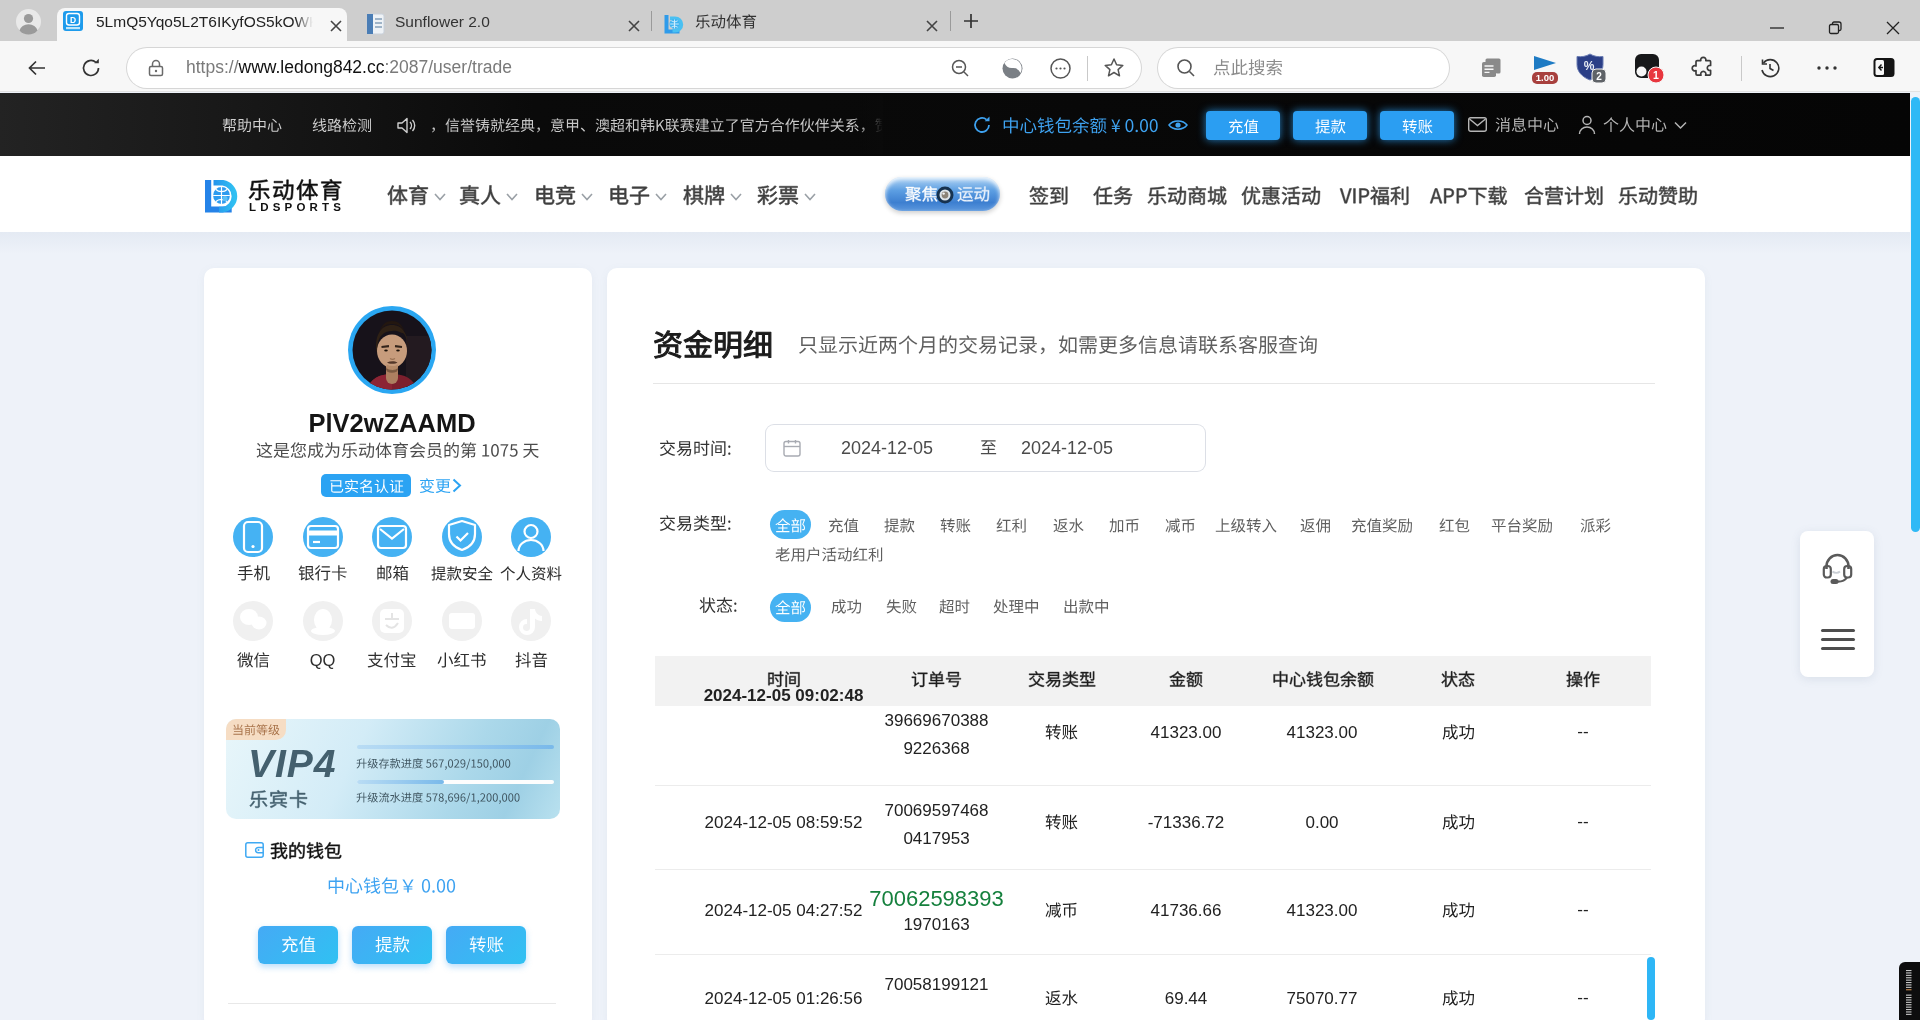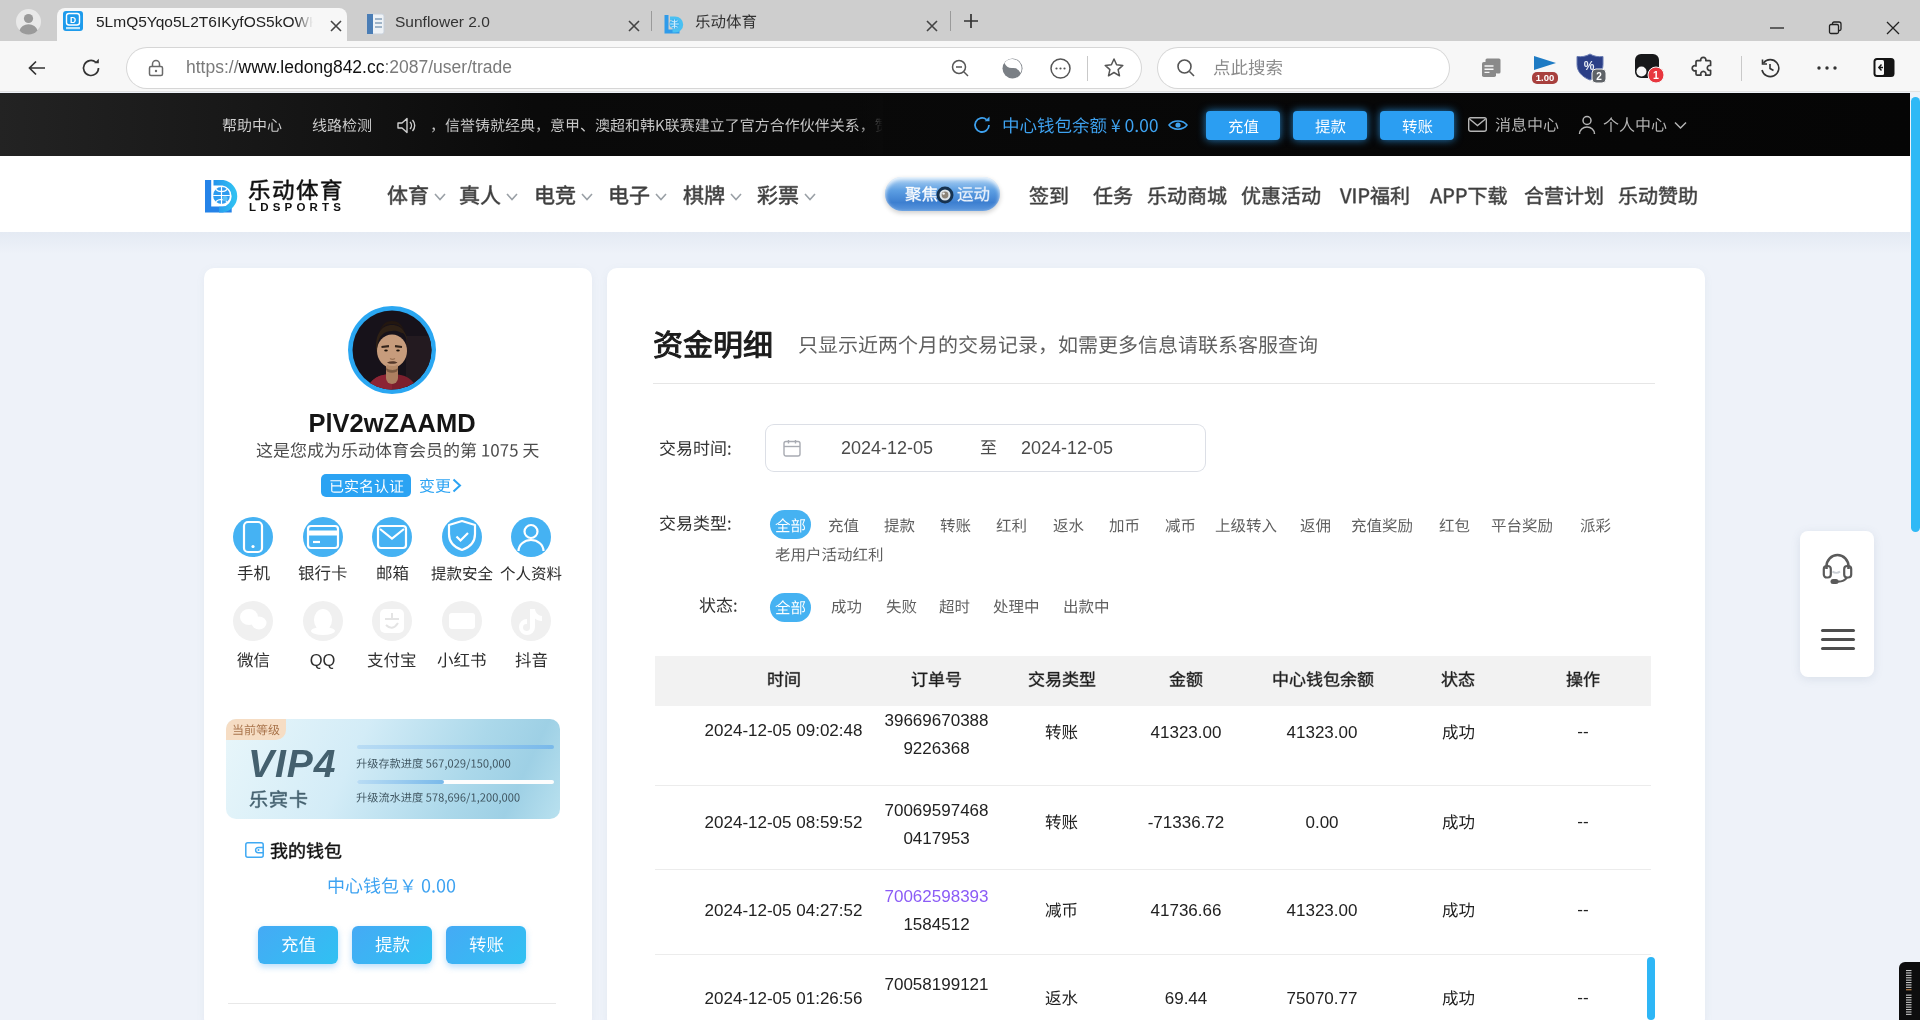--- a/index.html
+++ b/index.html
@@ -1219,21 +1219,21 @@
         <use href="#gfr" x="0"></use>
         <use href="#gfs" x="1000"></use>
       </g>
     </svg></div>
 <div style="position:absolute;left:1566.0px;top:671.4px;line-height:0;"><svg style="overflow:visible" width="34.0" height="17.0" viewBox="0 0 2000 1000">
       <g fill="#1f1f1f" stroke="#1f1f1f" stroke-width="24" stroke-linejoin="round" transform="translate(0,860) scale(1,-1)">
         <use href="#gf2" x="0"></use>
         <use href="#gbe" x="1000"></use>
       </g>
     </svg></div>
-<div style="position:absolute;left:783.5px;top:722px;font-family:'Liberation Sans',sans-serif;font-size:17px;font-weight:400;color:#222;line-height:1;white-space:nowrap;transform:translateX(-50%);">2024-12-05 09:02:48</div>
+<div style="position:absolute;left:783.5px;top:687px;font-family:'Liberation Sans',sans-serif;font-size:17px;font-weight:700;color:#222;line-height:1;white-space:nowrap;transform:translateX(-50%);">2024-12-05 09:02:48</div>
 <div style="position:absolute;left:936.5px;top:711.6px;font-family:'Liberation Sans',sans-serif;font-size:17px;font-weight:400;color:#222;line-height:1;white-space:nowrap;transform:translateX(-50%);">39669670388</div>
 <div style="position:absolute;left:936.5px;top:739.6px;font-family:'Liberation Sans',sans-serif;font-size:17px;font-weight:400;color:#222;line-height:1;white-space:nowrap;transform:translateX(-50%);">9226368</div>
 <div style="position:absolute;left:1045.0px;top:723.8px;line-height:0;"><svg style="overflow:visible" width="33.0" height="16.5" viewBox="0 0 2000 1000">
       <g fill="#222" transform="translate(0,860) scale(1,-1)">
         <use href="#gbw" x="0"></use>
         <use href="#gbx" x="1000"></use>
       </g>
     </svg></div>
 <div style="position:absolute;left:1186.0px;top:723.6px;font-family:'Liberation Sans',sans-serif;font-size:17px;font-weight:400;color:#222;line-height:1;white-space:nowrap;transform:translateX(-50%);">41323.00</div>
 <div style="position:absolute;left:1322.0px;top:723.6px;font-family:'Liberation Sans',sans-serif;font-size:17px;font-weight:400;color:#222;line-height:1;white-space:nowrap;transform:translateX(-50%);">41323.00</div>
@@ -1256,22 +1256,22 @@
 <div style="position:absolute;left:1186.0px;top:813.6px;font-family:'Liberation Sans',sans-serif;font-size:17px;font-weight:400;color:#222;line-height:1;white-space:nowrap;transform:translateX(-50%);">-71336.72</div>
 <div style="position:absolute;left:1322.0px;top:813.6px;font-family:'Liberation Sans',sans-serif;font-size:17px;font-weight:400;color:#222;line-height:1;white-space:nowrap;transform:translateX(-50%);">0.00</div>
 <div style="position:absolute;left:1441.5px;top:813.8px;line-height:0;"><svg style="overflow:visible" width="33.0" height="16.5" viewBox="0 0 2000 1000">
       <g fill="#222" transform="translate(0,860) scale(1,-1)">
         <use href="#gc0" x="0"></use>
         <use href="#gft" x="1000"></use>
       </g>
     </svg></div>
 <div style="position:absolute;left:1583.0px;top:812.6px;font-family:'Liberation Sans',sans-serif;font-size:17px;font-weight:400;color:#222;line-height:1;white-space:nowrap;transform:translateX(-50%);">--</div>
 <div style="position:absolute;left:783.5px;top:901.6px;font-family:'Liberation Sans',sans-serif;font-size:17px;font-weight:400;color:#222;line-height:1;white-space:nowrap;transform:translateX(-50%);">2024-12-05 04:27:52</div>
-<div style="position:absolute;left:936.5px;top:888.1px;font-family:'Liberation Sans',sans-serif;font-size:17px;font-weight:400;color:#8b5cf6;line-height:1;white-space:nowrap;transform:translateX(-50%);">70062598393</div>
-<div style="position:absolute;left:936.5px;top:916.1px;font-family:'Liberation Sans',sans-serif;font-size:17px;font-weight:400;color:#222;line-height:1;white-space:nowrap;transform:translateX(-50%);">1584512</div>
+<div style="position:absolute;left:936.5px;top:888.1px;font-family:'Liberation Sans',sans-serif;font-size:22px;font-weight:400;color:#15803d;line-height:1;white-space:nowrap;transform:translateX(-50%);">70062598393</div>
+<div style="position:absolute;left:936.5px;top:916.1px;font-family:'Liberation Sans',sans-serif;font-size:17px;font-weight:400;color:#222;line-height:1;white-space:nowrap;transform:translateX(-50%);">1970163</div>
 <div style="position:absolute;left:1045.0px;top:901.8px;line-height:0;"><svg style="overflow:visible" width="33.0" height="16.5" viewBox="0 0 2000 1000">
       <g fill="#222" transform="translate(0,860) scale(1,-1)">
         <use href="#gff" x="0"></use>
         <use href="#gfe" x="1000"></use>
       </g>
     </svg></div>
 <div style="position:absolute;left:1186.0px;top:901.6px;font-family:'Liberation Sans',sans-serif;font-size:17px;font-weight:400;color:#222;line-height:1;white-space:nowrap;transform:translateX(-50%);">41736.66</div>
 <div style="position:absolute;left:1322.0px;top:901.6px;font-family:'Liberation Sans',sans-serif;font-size:17px;font-weight:400;color:#222;line-height:1;white-space:nowrap;transform:translateX(-50%);">41323.00</div>
 <div style="position:absolute;left:1441.5px;top:901.8px;line-height:0;"><svg style="overflow:visible" width="33.0" height="16.5" viewBox="0 0 2000 1000">
       <g fill="#222" transform="translate(0,860) scale(1,-1)">

